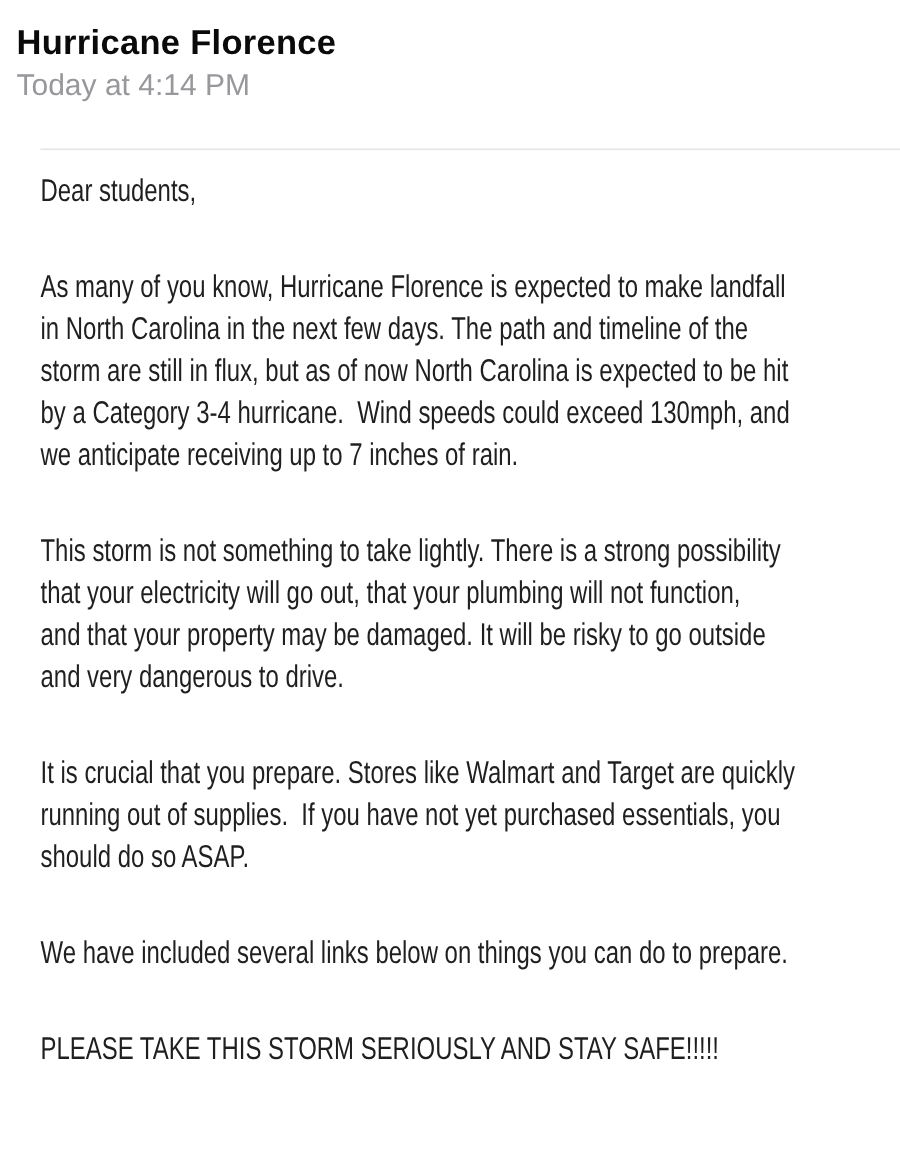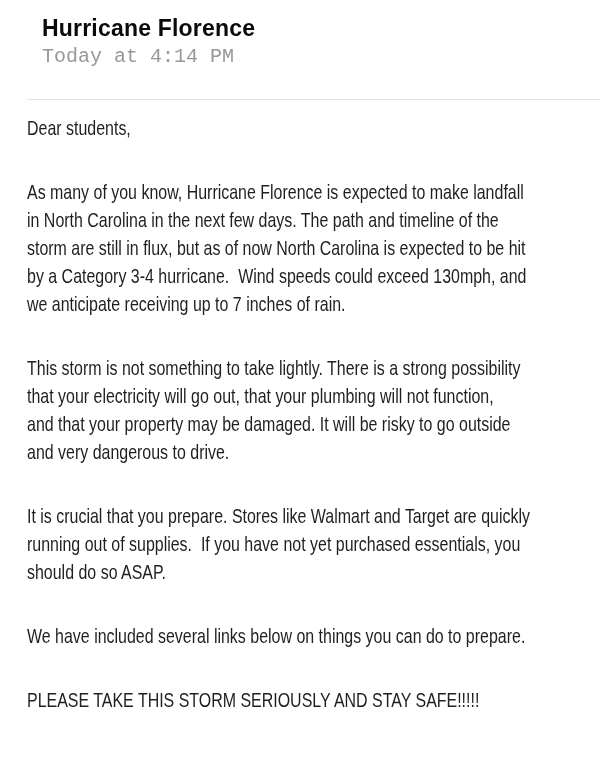--- a/index.html
+++ b/index.html
@@ -9,37 +9,36 @@
   }
   .page {
     position: relative;
     width: 600px;
     height: 778px;
     background: #ffffff;
     overflow: hidden;
     font-family: "Liberation Sans", sans-serif;
   }
   .header {
-    padding: 15px 28px 0 42px;
+    padding: 15px 28px 0 11px;
   }
   .subject {
     margin: 0;
     font-size: 23px;
     line-height: 27px;
     font-weight: 700;
     color: var(--title-text, #0a0a0a);
     letter-spacing: 0.2px;
   }
   .timestamp {
     margin-top: 3px;
     font-size: 20px;
     line-height: 24px;
     font-weight: 400;
     color: var(--timestamp-gray, #97979c);
-    font-family: Liberation Mono, monospace;
   }
   .divider {
     margin: 30px 0 0 27px;
     height: 1px;
     background: var(--divider, #e4e4e6);
   }
   .body-area {
     margin-left: 27px;
   }
   

